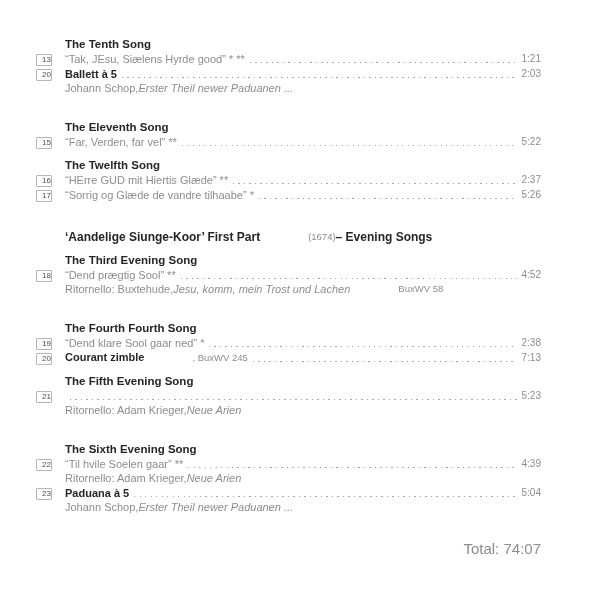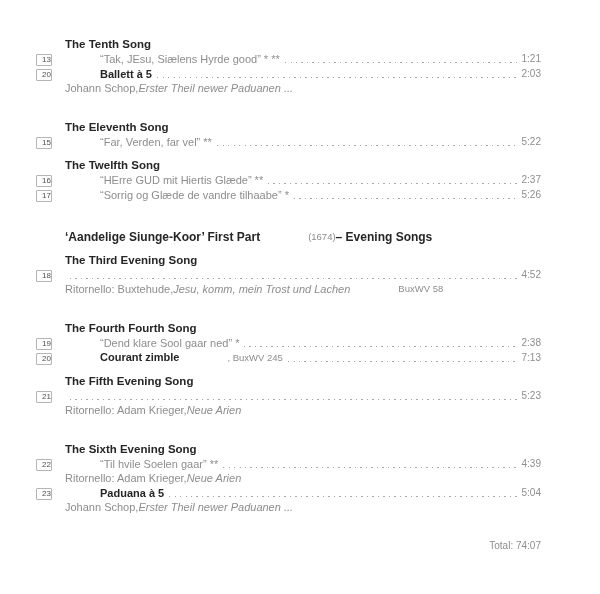--- a/index.html
+++ b/index.html
@@ -65,21 +65,21 @@
     width: 16px;
     height: 12px;
     line-height: 10px;
     border: 1px solid var(--box_border);
     border-radius: 1px;
     font-size: 8px;
     color: var(--box_text);
     text-align: right;
     background: #fdfdfd;
   }
-  .title { white-space: nowrap; margin-left: 35px; }
+  .title { white-space: nowrap; }
   .p-quote { color: var(--muted); }
   .p-bold  { color: var(--ink); font-weight: bold; }
   .p-sm    { color: var(--muted); font-size: 9.5px; padding-left: 48px; }
   .p-r     { color: var(--muted); }
   .p-i     { color: var(--muted); font-style: italic; }
   .leader {
     flex: 1;
     height: 1.4px;
     align-self: flex-end;
     margin: 0 5px 3px 5px;
@@ -91,21 +91,21 @@
   }
   .dur {
     flex: none;
     color: var(--muted);
     font-size: 10px;
   }
   .footer {
     margin-top: 26px;
     text-align: right;
     color: var(--muted);
-    font-size: 10px;
+    font-size: 15px;
   }
 </style>
 </head>
 <body style="--ink: #262626; --muted: #8d8d8d; --leader: #a6a6a6; --box_border: #b5b5b5; --box_text: #4f4f4f;">
 
 <div class="page">
   <div id="rows">
       <div class="row heading">
         <span>The Tenth Song</span>
       </div>
@@ -152,20 +152,21 @@
       <div class="row section">
         <span class="p-bold">‘Aandelige Siunge-Koor’ First Part </span>
         <span class="p-sm">(1674)</span>
         <span class="p-bold"> – Evening Songs</span>
       </div>
       <div class="row heading">
         <span>The Third Evening Song</span>
       </div>
       <div class="row track">
         <span class="numcol"><span class="numbox">18</span></span>
+        <span class="title"><span class="p-quote">“Dend prægtig Sool” **</span></span>
         <span class="leader"></span>
         <span class="dur">4:52</span>
       </div>
       <div class="row subline">
         <span class="p-r">Ritornello: Buxtehude, </span>
         <span class="p-i">Jesu, komm, mein Trost und Lachen</span>
         <span class="p-sm"> BuxWV 58</span>
       </div>
       <div class="row heading">
         <span>The Fourth Fourth Song</span>

